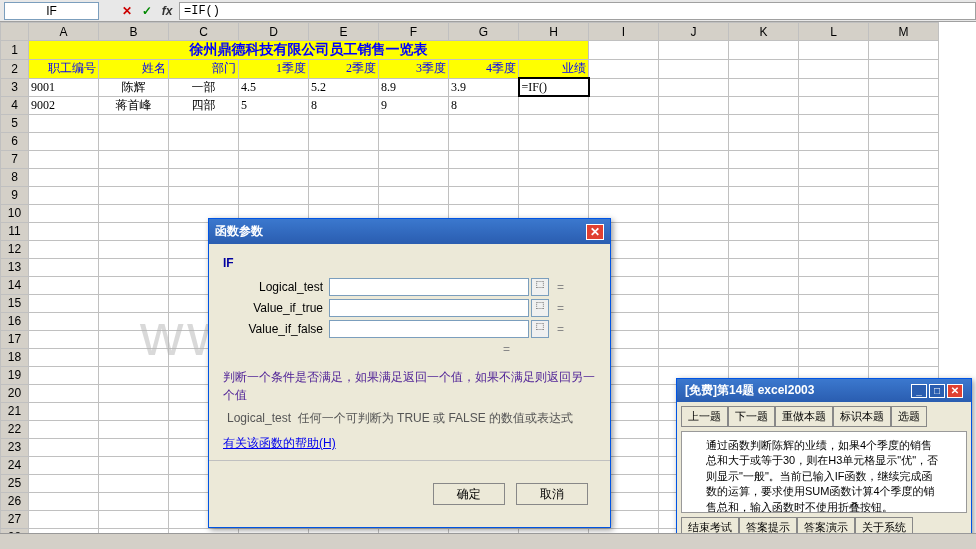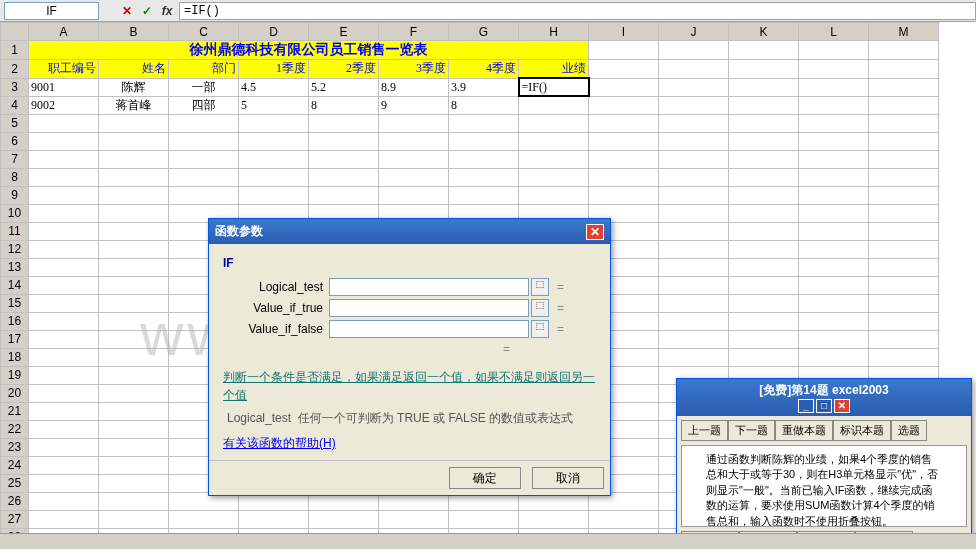--- a/index.html
+++ b/index.html
@@ -31,29 +31,29 @@
 .dialog { position: absolute; left: 208px; top: 218px; width: 403px; background: #ece9d8; border: 1px solid #0054e3; box-shadow: 2px 2px 6px rgba(0,0,0,.4); }
 .dlg-title { background: linear-gradient(#3b78ce,#2a5db0); color: #fff; padding: 4px 6px; font-weight: bold; display: flex; justify-content: space-between; align-items: center; }
 .dlg-close { width: 18px; height: 16px; background: #e04030; color: #fff; text-align: center; border: 1px solid #fff; line-height: 14px; font-weight: bold; cursor: pointer; }
 .dlg-body { padding: 8px 10px; }
 .dlg-fname { color: #0000a0; font-weight: bold; margin: 4px 0 8px 4px; font-family: Arial; }
 .arg-row { display: flex; align-items: center; margin: 3px 0; }
 .arg-label { width: 110px; text-align: right; padding-right: 6px; font-family: Arial; }
 .arg-input { width: 200px; height: 18px; border: 1px solid #7b9ebd; background: #fff; }
 .arg-ref { width: 18px; height: 18px; border: 1px solid #7b9ebd; background: #f0f0f0; margin-left: 2px; text-align:center; font-size:9px; }
 .arg-eq { margin-left: 8px; color: #888; }
-.dlg-desc { margin: 12px 4px 6px 4px; line-height: 1.5; color: #0f766e; text-decoration: underline; }
+.dlg-desc { margin: 12px 4px 6px 4px; line-height: 1.5; color: #4c1d95; }
 .dlg-desc2 { margin: 4px 4px 8px 8px; color: #555; }
 .dlg-result { margin: 8px 4px; }
 .dlg-help { color: #0000ee; text-decoration: underline; cursor: pointer; margin: 4px; }
-.dlg-buttons { text-align: right; padding: 6px; border-top: 1px solid #c0c0c0; }
+.dlg-buttons { text-align: right; padding: 22px; border-top: 1px solid #c0c0c0; }
 .dlg-buttons button { width: 72px; height: 22px; margin-left: 8px; background: #ece9d8; border: 1px solid #888; }
 
 .helper-win { position: absolute; right: 4px; top: 378px; width: 296px; background: #ece9d8; border: 1px solid #0054e3; box-shadow: 2px 2px 6px rgba(0,0,0,.4); }
-.hw-title { background: linear-gradient(#3b78ce,#2a5db0); color: #fff; padding: 3px 20px; display: flex; justify-content: center; align-items: center; font-weight: bold; flex-direction: column; }
+.hw-title { background: linear-gradient(#3b78ce,#2a5db0); color: #fff; padding: 3px 8px; display: flex; justify-content: space-between; align-items: center; font-weight: bold; }
 .hw-ctrl { display:flex; gap:2px; }
 .hw-ctrl span { width: 16px; height: 14px; background: #2a5db0; border: 1px solid #fff; color: #fff; text-align: center; line-height: 12px; font-size: 10px; cursor:pointer; }
 .hw-ctrl .cls { background: #e04030; }
 .hw-toolbar, .hw-bottom { display: flex; gap: 0; padding: 4px; flex-wrap: wrap; }
 .hw-toolbar button, .hw-bottom button { background: #ece9d8; border: 1px solid #888; padding: 2px 6px; font-size: 11px; }
 .hw-text { padding: 6px 24px; background: #fff; margin: 0 4px; border: 1px solid #999; font-size: 11px; line-height: 1.4; height: 82px; overflow: hidden; }
 
 .watermark { position: absolute; left: 140px; top: 300px; font-size: 60px; color: rgba(180,180,180,.5); font-family: Arial; letter-spacing: 4px; pointer-events: none; }
 .bottom-scroll { position:absolute; bottom:0; left:0; right:0; height:16px; background:#d4d0c8; border-top:1px solid #999; }
 </style>

